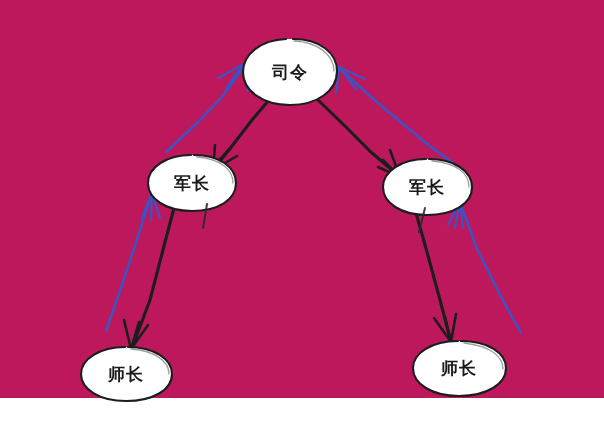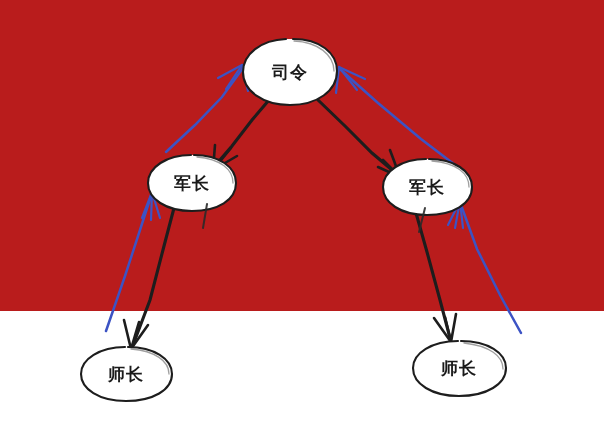--- a/index.html
+++ b/index.html
@@ -10,22 +10,22 @@
   }
   body {
     width: 604px;
     height: 431px;
     font-family: "DejaVu Sans", "Liberation Sans", sans-serif;
     overflow: hidden;
   }
   #canvas-wrap {
     position: relative;
     width: 604px;
-    height: 311px;
-    background: #b91c1c;
+    height: 398px;
+    background: #be185d;
   }
   svg#diagram {
     position: absolute;
     top: 0;
     left: 0;
     width: 604px;
     height: 431px;
     display: block;
   }
   .node-label {

